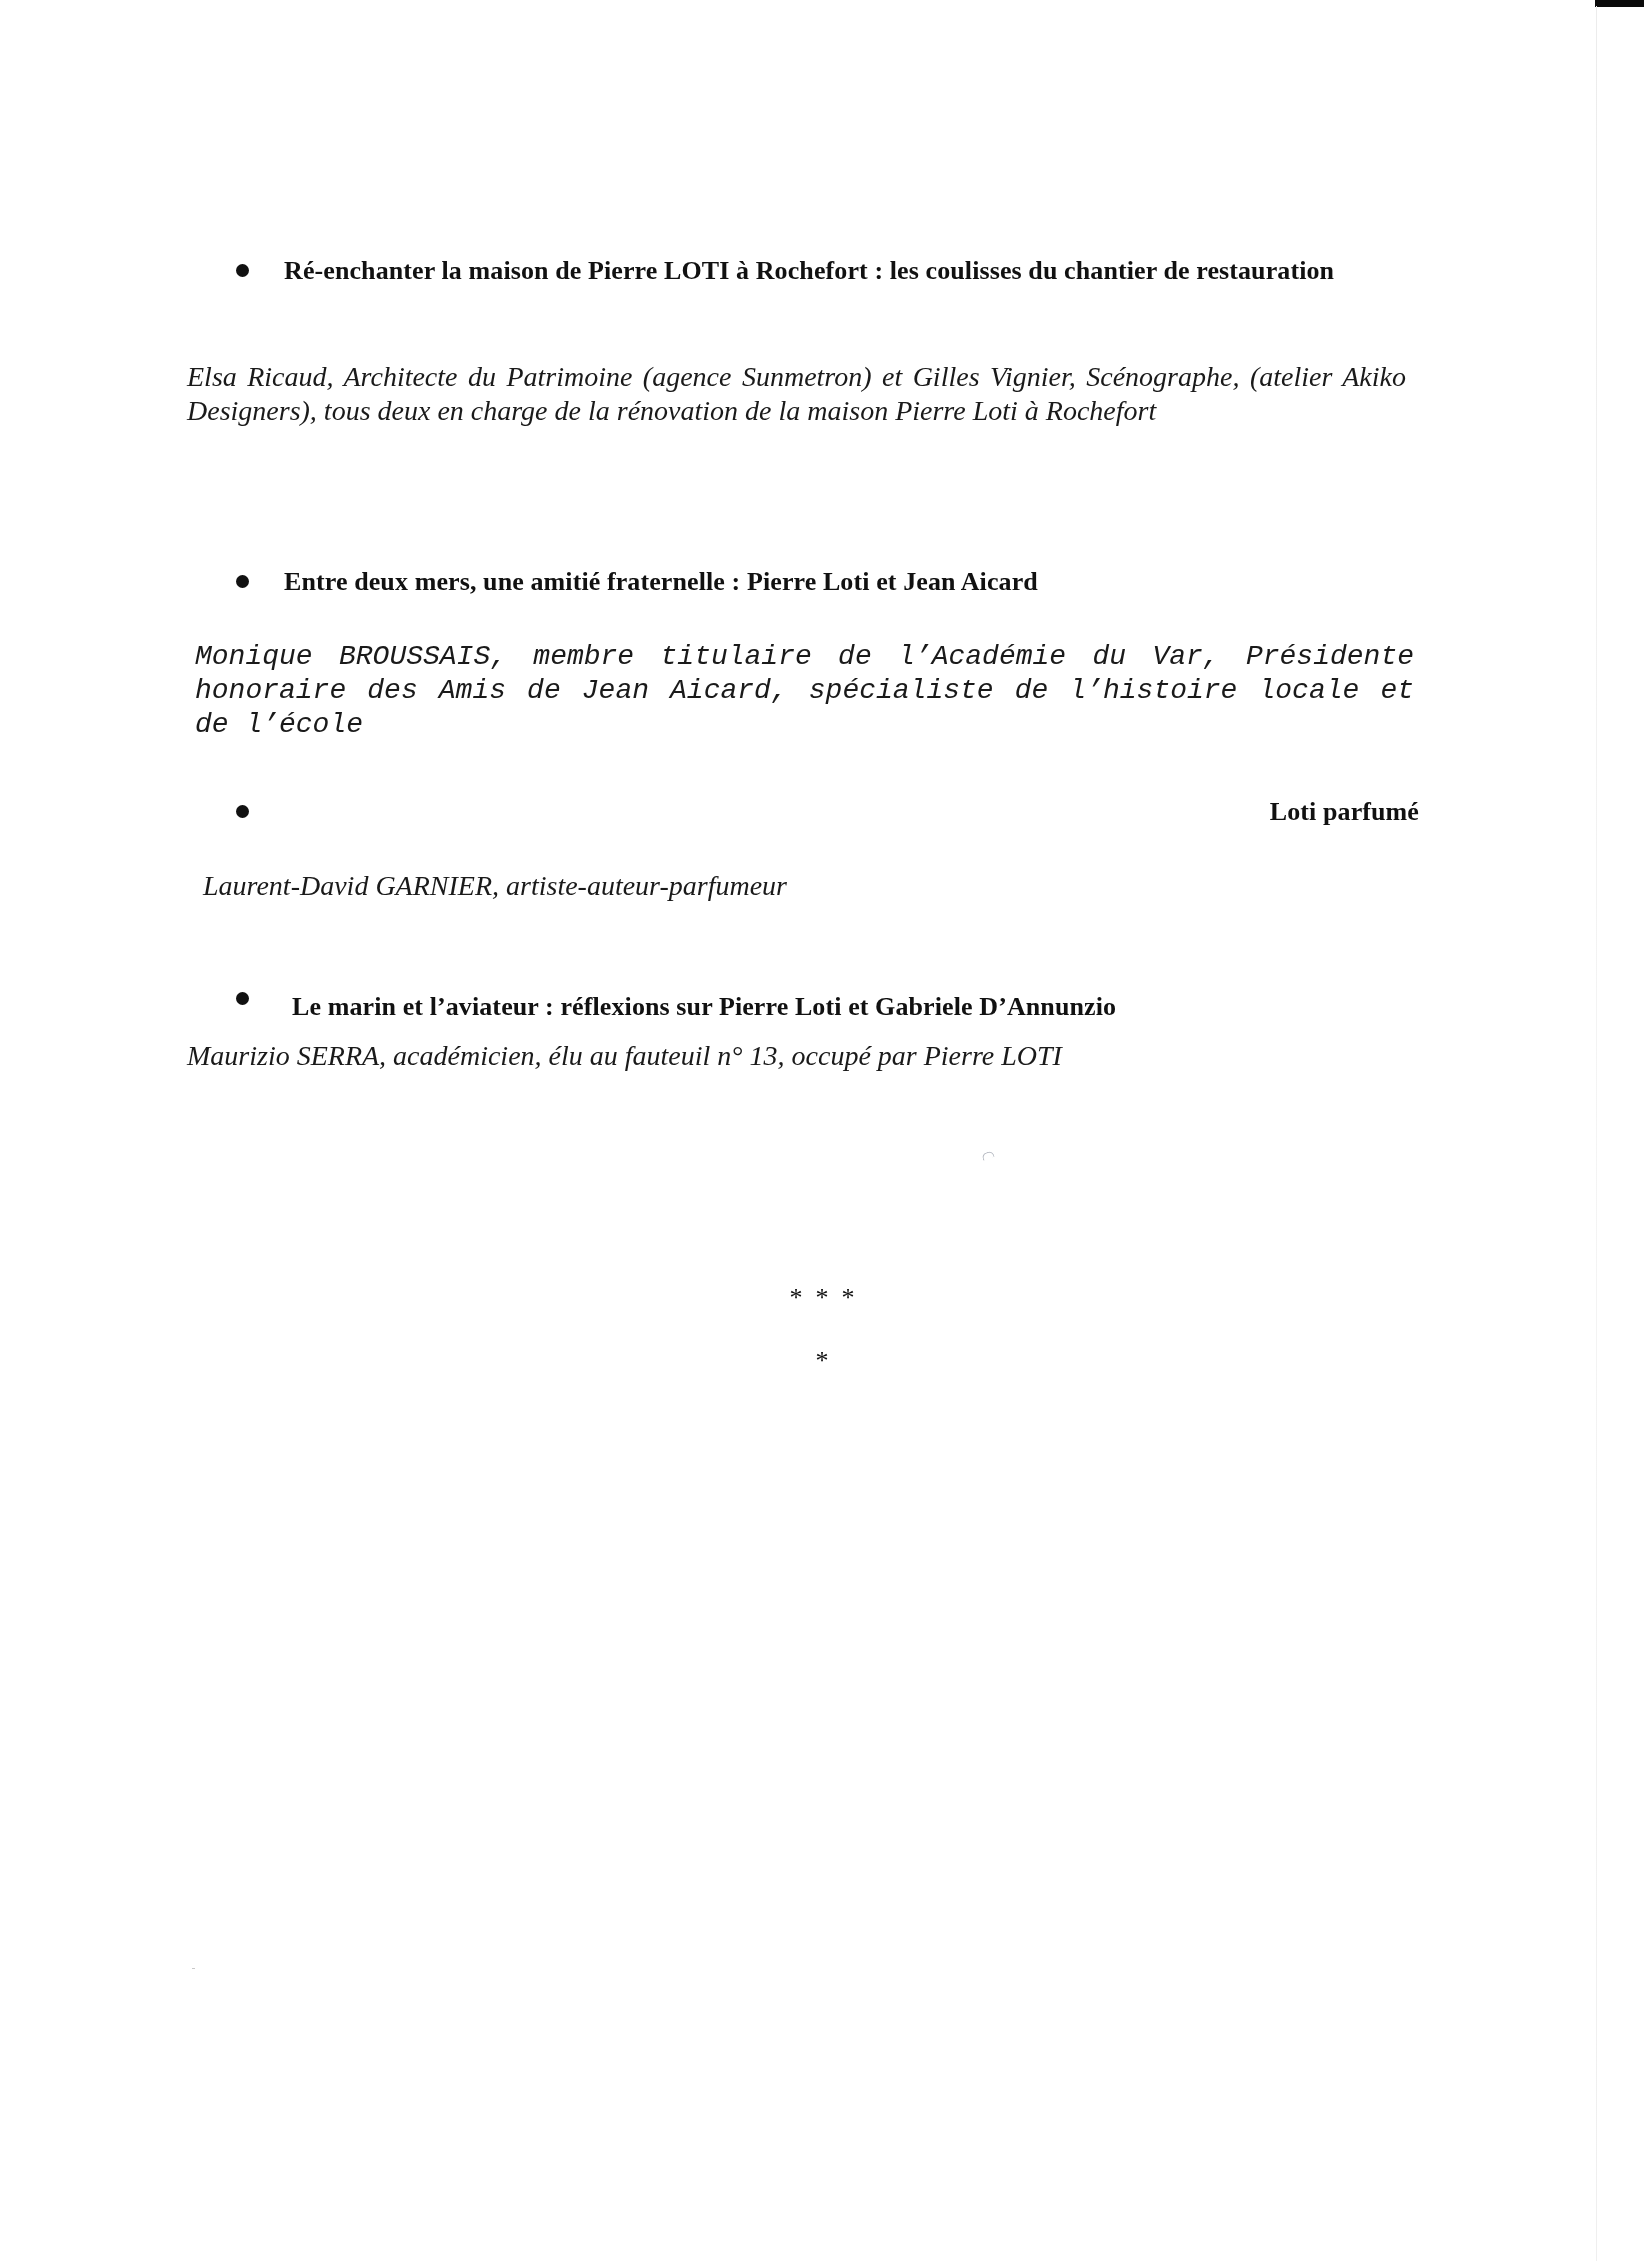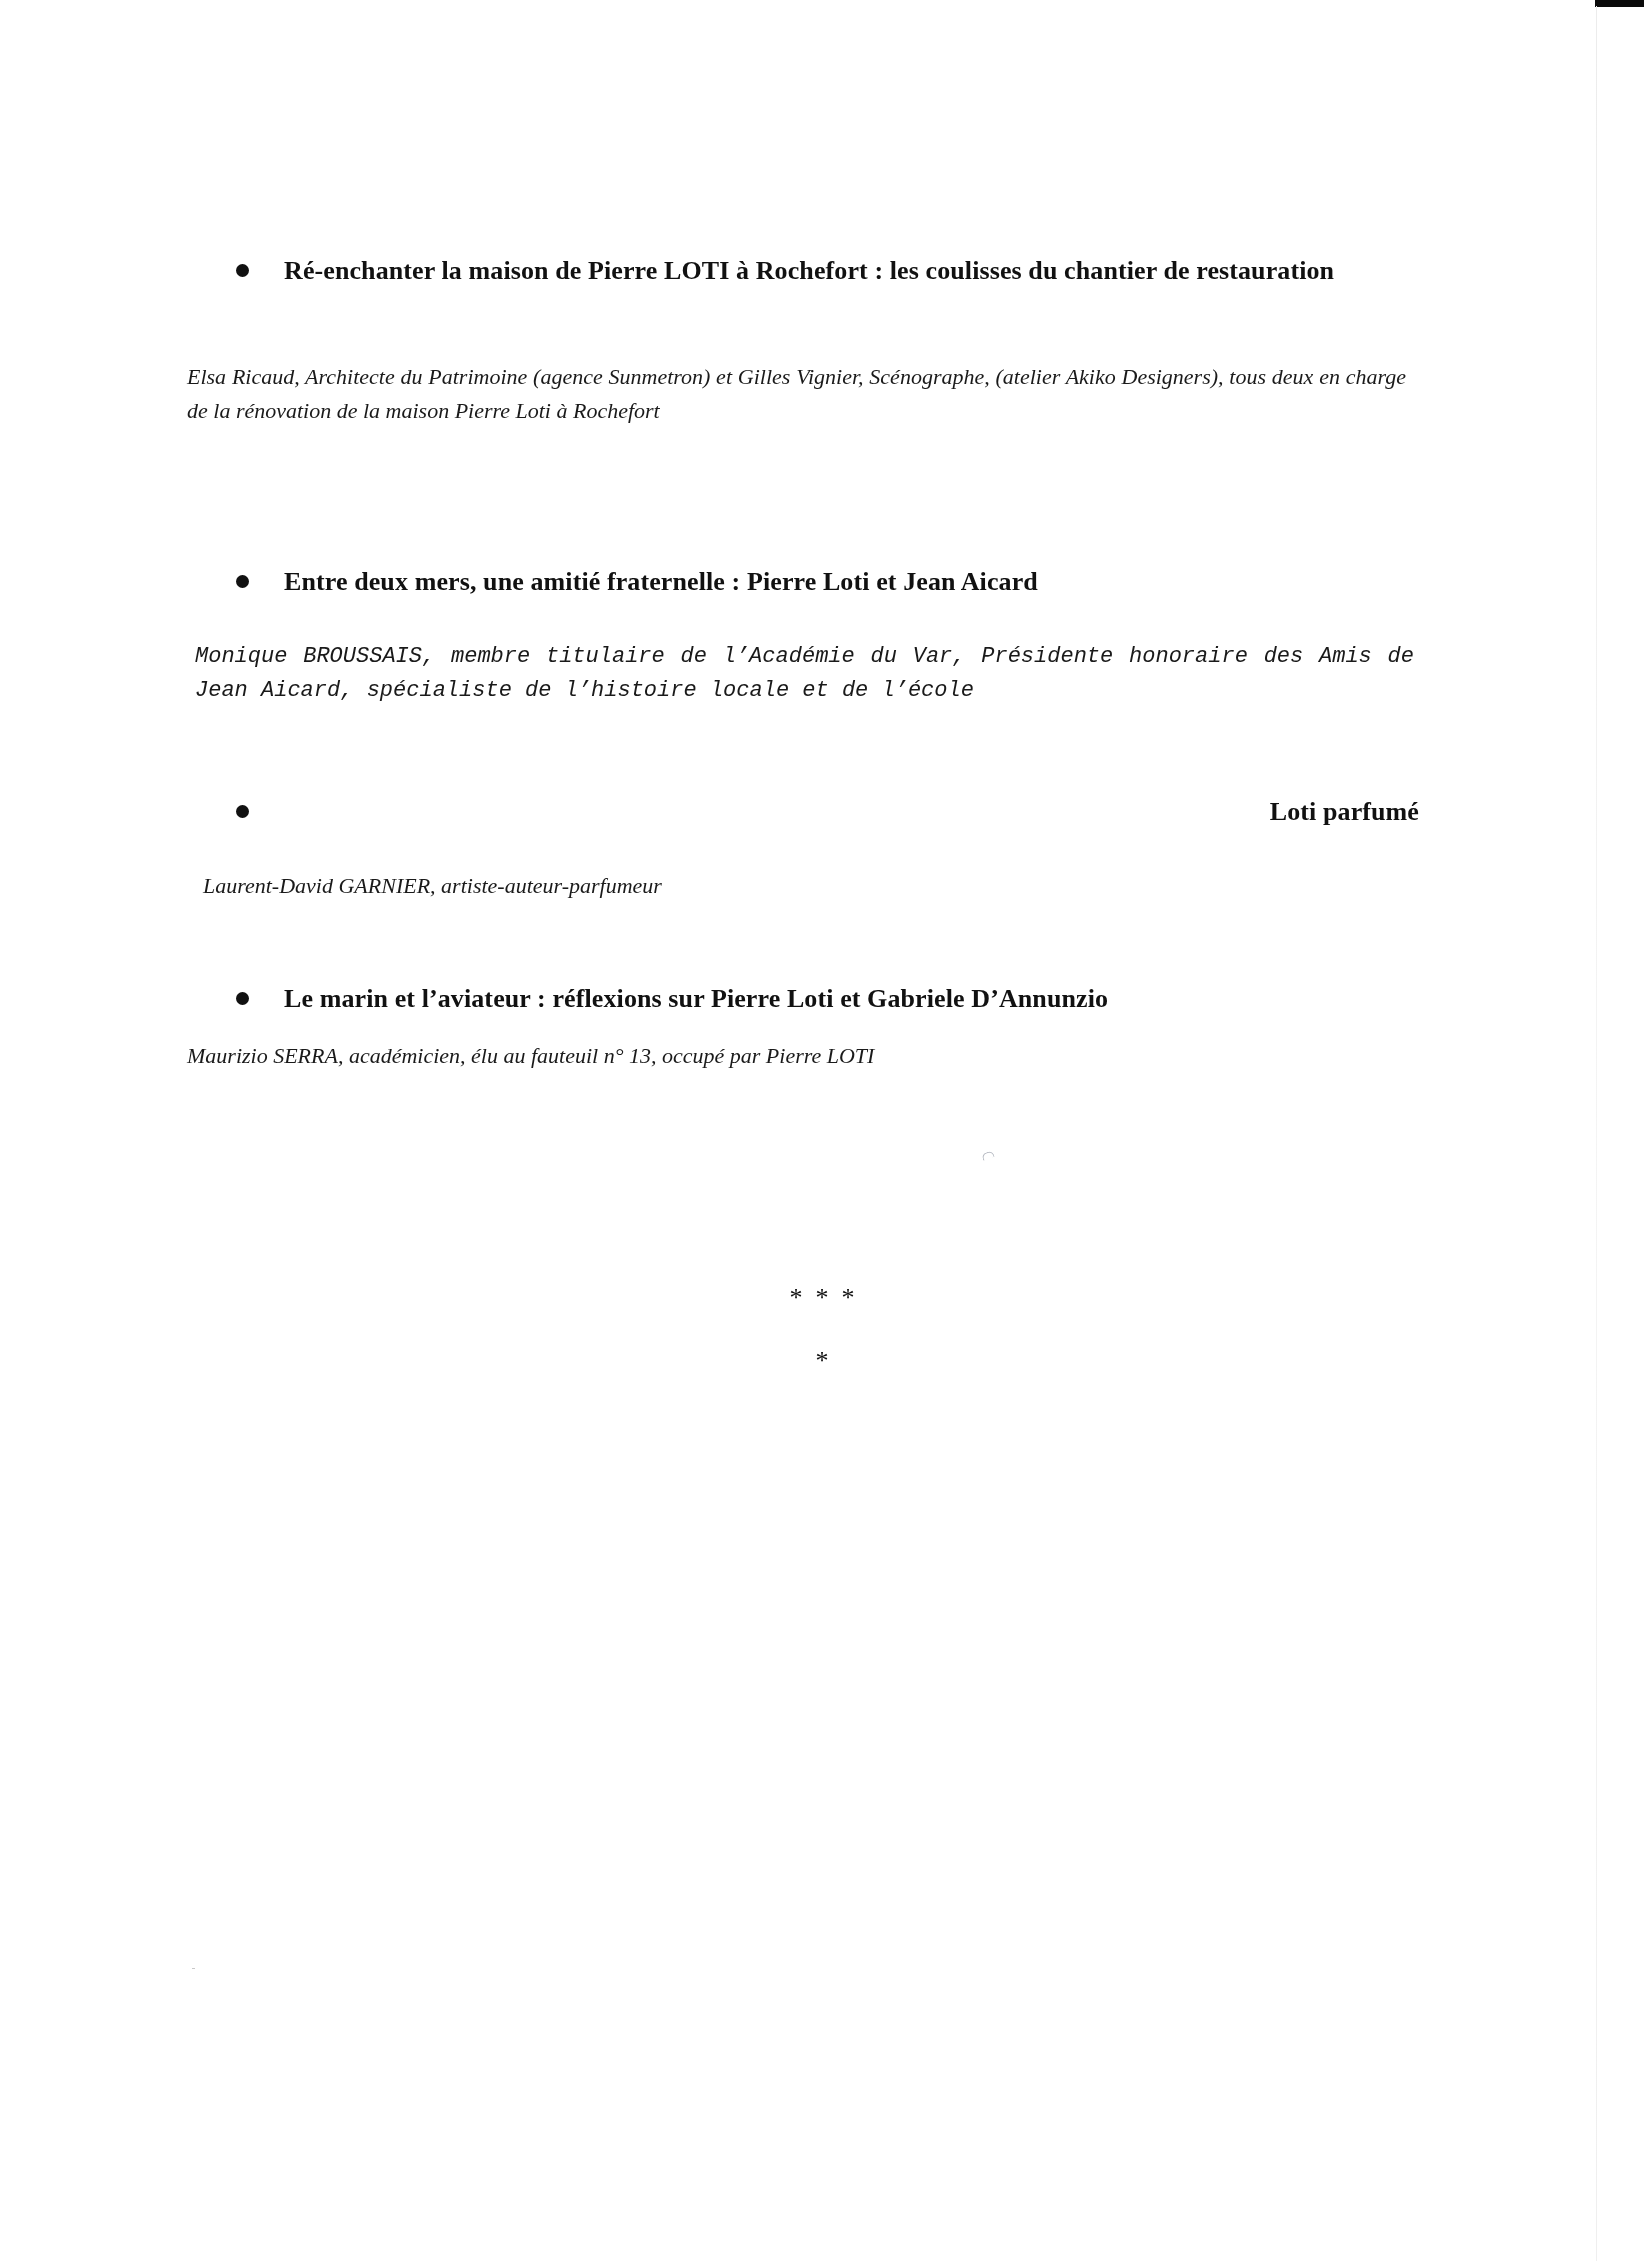--- a/index.html
+++ b/index.html
@@ -70,21 +70,21 @@
       width: 13px;
       height: 13px;
       border-radius: 50%;
       background: #111111;
     }
     .byline {
       position: absolute;
       left: 187px;
       width: 1219px;
       font-style: italic;
-      font-size: 22px;
+      font-size: 28px;
       line-height: 34px;
       text-align: justify;
       text-align-last: left;
       color: #1a1a1a;
     }
     .stars {
       position: absolute;
       left: 0;
       width: 1644px;
       text-align: center;
@@ -116,21 +116,21 @@
   </section>
 
   <section class="section">
     <span class="bullet" style="top:805px;"></span>
     <h2 class="heading" style="top:792px;margin:0;text-align:right;">Loti parfumé</h2>
     <p class="byline" style="top:853px;margin:16px;">Laurent-David GARNIER, artiste-auteur-parfumeur</p>
   </section>
 
   <section class="section">
     <span class="bullet" style="top:992px;"></span>
-    <h2 class="heading" style="top:979px;margin:0;">Le marin et l’aviateur : réflexions sur Pierre Loti et Gabriele D’Annunzio</h2>
+    <h2 class="heading" style="top:979px;margin:8px;">Le marin et l’aviateur : réflexions sur Pierre Loti et Gabriele D’Annunzio</h2>
     <p class="byline" style="top:1039px;margin:0;">Maurizio SERRA, académicien, élu au fauteuil n° 13, occupé par Pierre LOTI</p>
   </section>
 
   <div class="stars" style="top:1285px;word-spacing:6.4px;">* * *</div>
   <div class="stars" style="top:1348px;">*</div>
 
 </main>
 
 
 </body></html>

